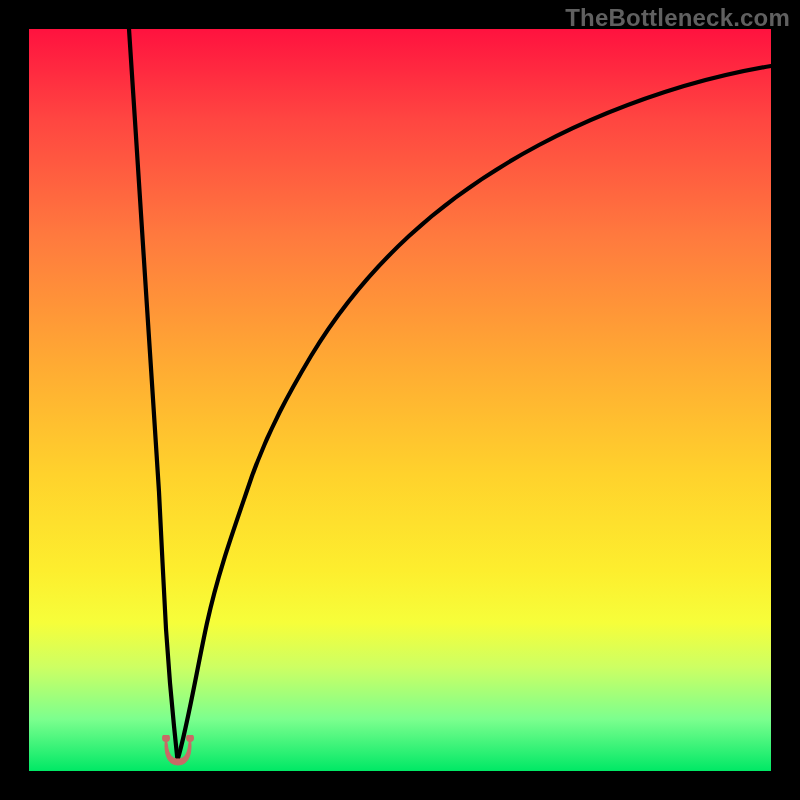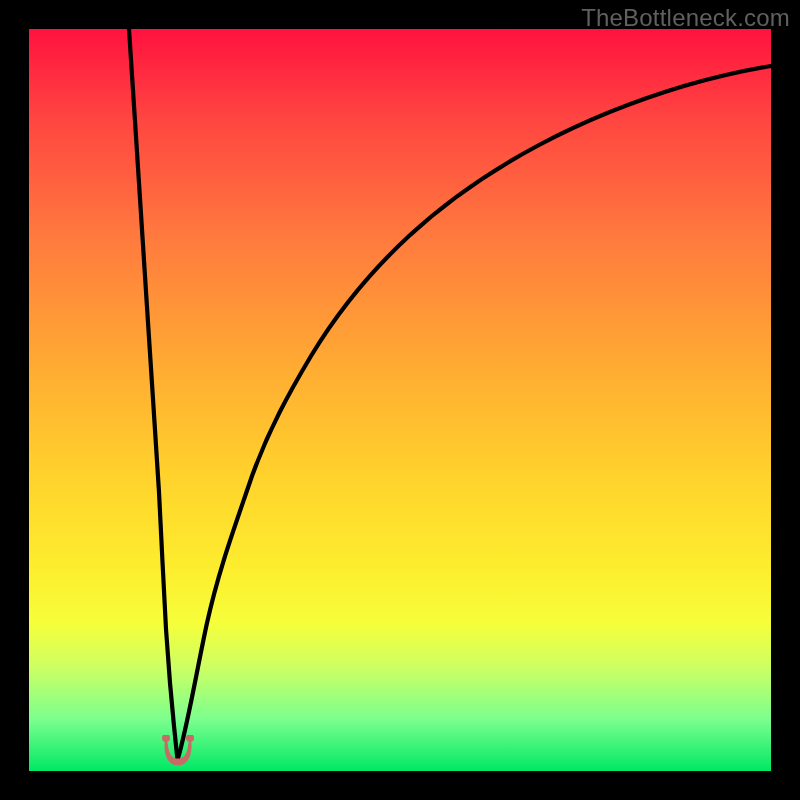--- a/index.html
+++ b/index.html
@@ -30,21 +30,21 @@
       #7cff8e 93%,
       #00e865 100%
     );
   }
   .watermark {
     position: absolute;
     top: 4px;
     right: 10px;
     color: #606060;
     font-size: 24px;
-    font-weight: 400;
+    font-weight: 700;
     letter-spacing: 0.2px;
     pointer-events: none;
   }
   svg.curve {
     position: absolute;
     left: 0;
     top: 0;
     width: 742px;
     height: 742px;
     overflow: visible;

